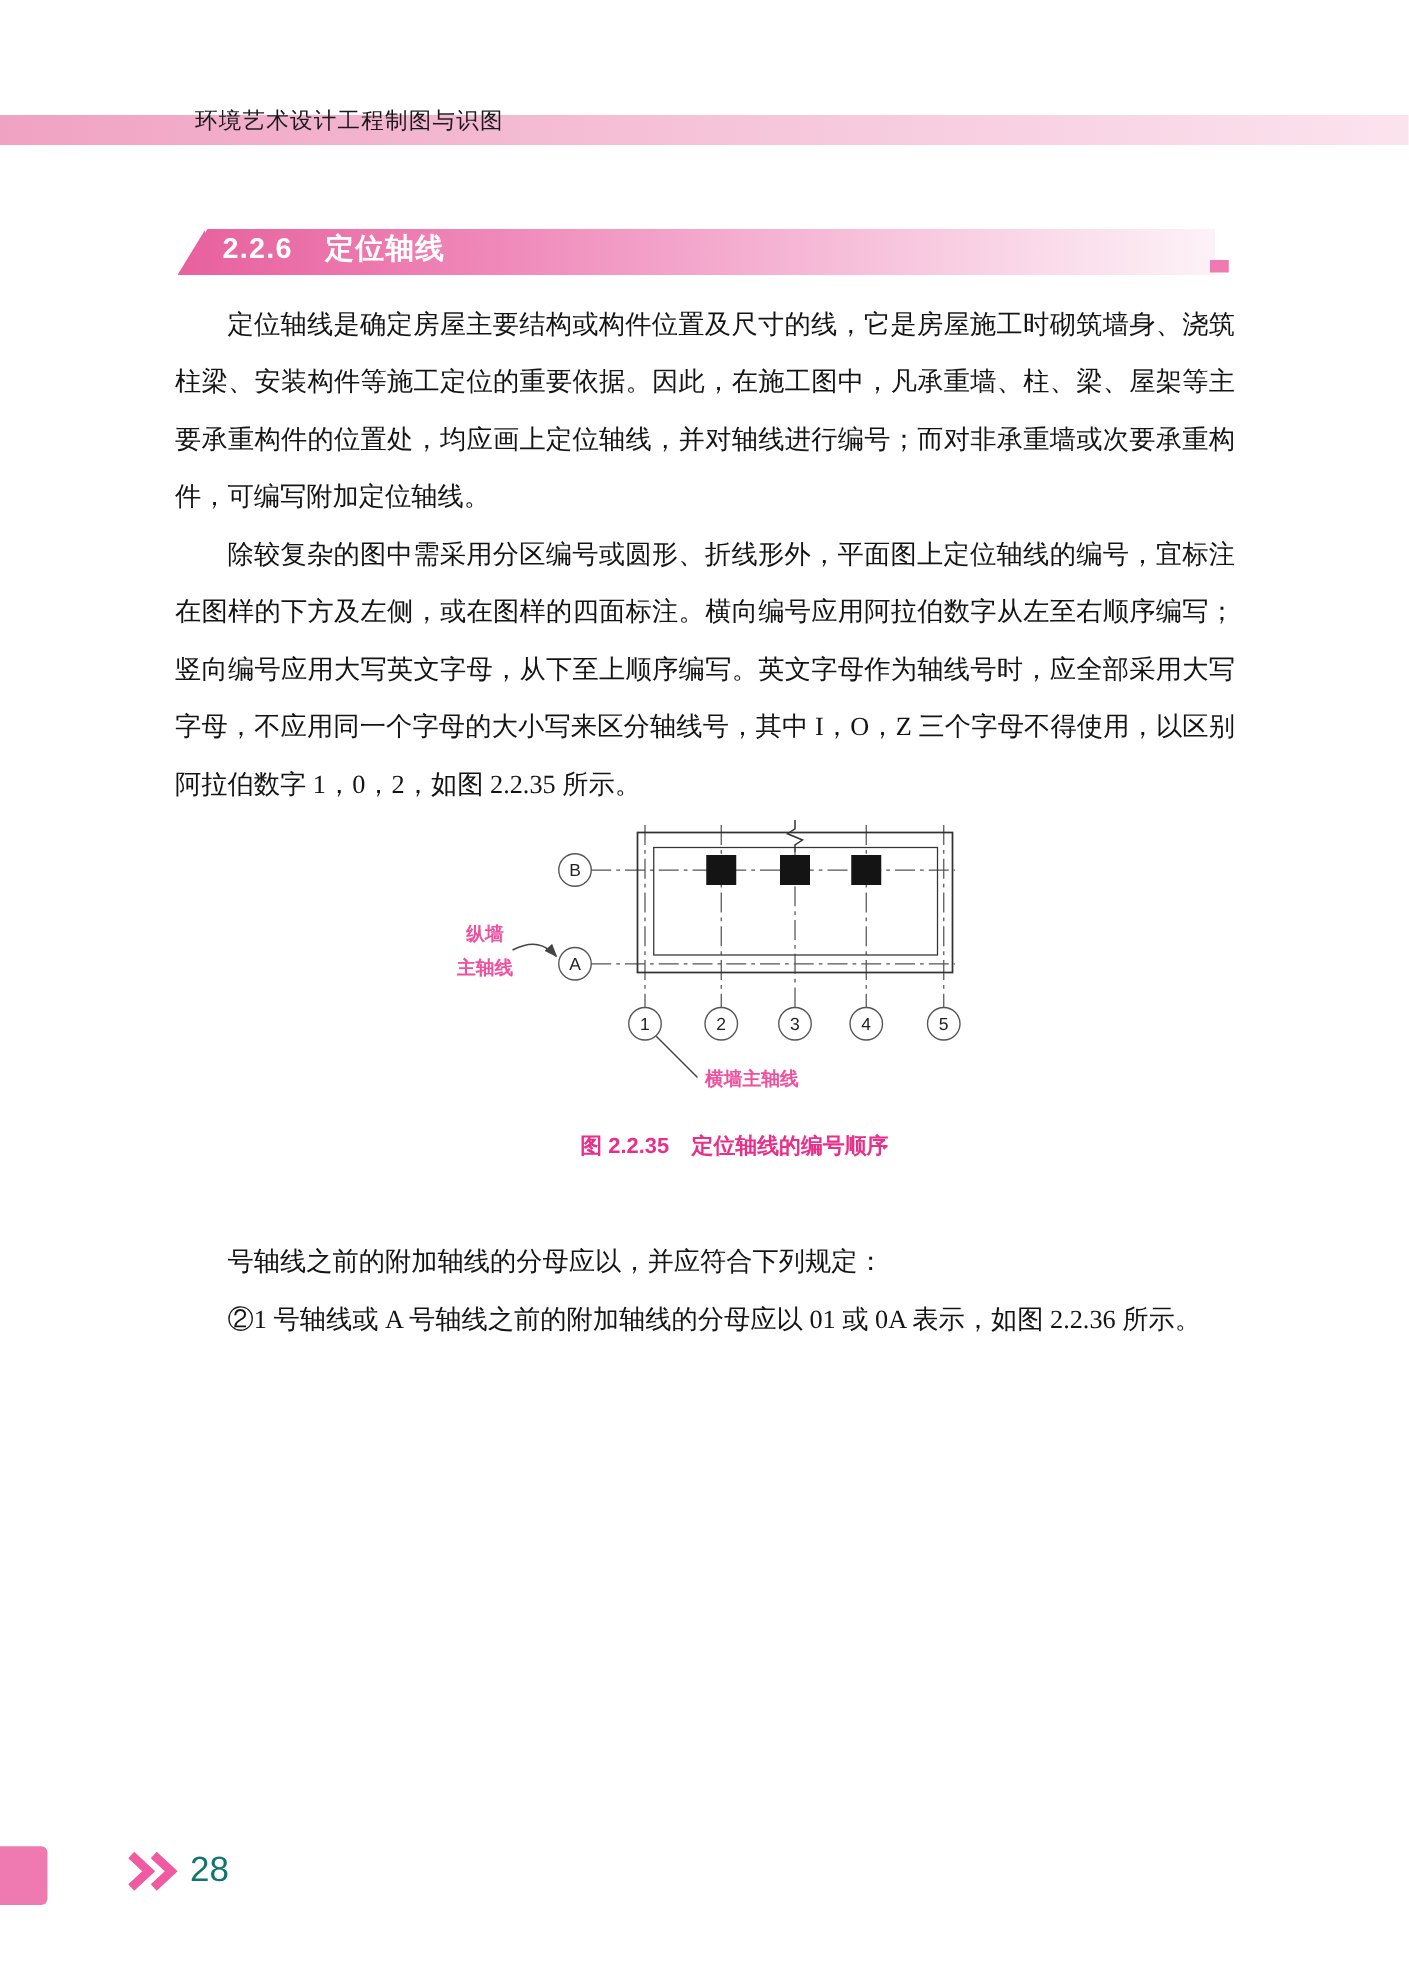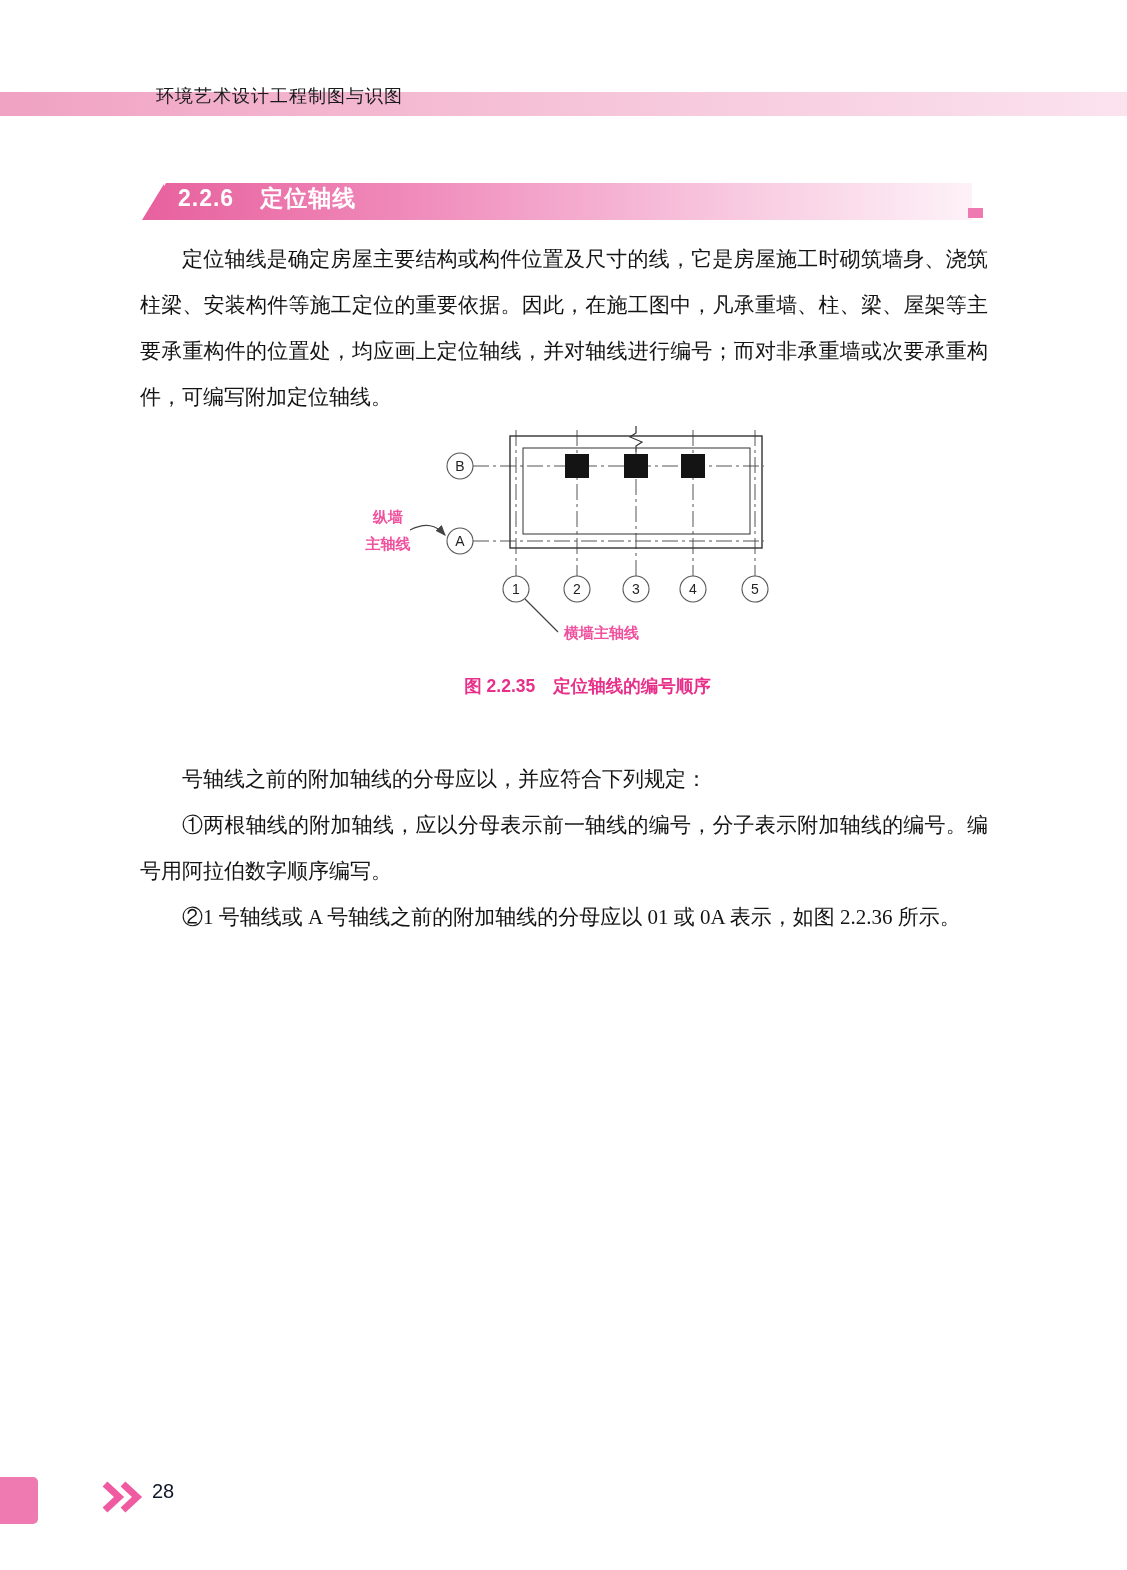--- a/index.html
+++ b/index.html
@@ -60,39 +60,40 @@
   .p-after-fig { margin-top:58px; }
 
   
   .footer-bar {
     position:absolute; left:0; top:1477px; width:38px; height:47px;
     background:#ef7ab1; border-radius:0 5px 5px 0;
   }
   .footer-chevrons { position:absolute; left:100px; top:1481px; }
   .page-number {
     position:absolute; left:152px; top:1480px;
-    font-family:"Liberation Sans",sans-serif; font-size:20px; color:#0f172a;
+    font-family:"Liberation Sans",sans-serif; font-size:28px; color:#0f766e;
   }
 </style>
 </head>
 <body>
 
 <div class="top-band"></div>
 <div class="book-title">环境艺术设计工程制图与识图</div>
 
 <div class="banner-tri"></div>
 <div class="section-banner">
   <span class="banner-title">
     <span class="banner-num">2.2.6</span><span>定位轴线</span>
   </span>
 </div>
 <div class="banner-endcap"></div>
 
 <div class="content">
   <p>定位轴线是确定房屋主要结构或构件位置及尺寸的线，它是房屋施工时砌筑墙身、浇筑柱梁、安装构件等施工定位的重要依据。因此，在施工图中，凡承重墙、柱、梁、屋架等主要承重构件的位置处，均应画上定位轴线，并对轴线进行编号；而对非承重墙或次要承重构件，可编写附加定位轴线。</p>
+  <p>除较复杂的图中需采用分区编号或圆形、折线形外，平面图上定位轴线的编号，宜标注在图样的下方及左侧，或在图样的四面标注。横向编号应用阿拉伯数字从左至右顺序编写；竖向编号应用大写英文字母，从下至上顺序编写。英文字母作为轴线号时，应全部采用大写字母，不应用同一个字母的大小写来区分轴线号，其中 I，O，Z 三个字母不得使用，以区别阿拉伯数字 1，0，2，如图 2.2.35 所示。</p>
 
   <div class="figure-area">
     <svg width="420" height="232" viewBox="0 0 420 232">
       <defs>
         <marker id="ah" markerWidth="9" markerHeight="8" refX="8" refY="3.5" orient="auto">
           <path d="M0,0 L9,3.5 L0,7 Z" fill="#444"></path>
         </marker>
       </defs>
 
       <g stroke="#555" stroke-width="1" fill="none" stroke-dasharray="16 4 3 4">
@@ -147,21 +148,20 @@
       <line x1="165" y1="173" x2="198" y2="206" stroke="#444" stroke-width="1.2"></line>
       <text x="204" y="212" font-family="Liberation Sans, sans-serif" font-size="15" font-weight="700" fill="#f0519e">横墙主轴线</text>
     </svg>
   </div>
 
   <div class="fig-caption">
     <span class="cap-label">图 2.2.35</span><span>定位轴线的编号顺序</span>
   </div>
 
   <p class="p-after-fig">号轴线之前的附加轴线的分母应以，并应符合下列规定：</p>
-  <p>①两根轴线的附加轴线，应以分母表示前一轴线的编号，分子表示附加轴线的编号。编号用阿拉伯数字顺序编写。</p>
   <p>②1 号轴线或 A 号轴线之前的附加轴线的分母应以 01 或 0A 表示，如图 2.2.36 所示。</p>
 </div>
 
 <div class="footer-bar"></div>
 <svg class="footer-chevrons" width="46" height="32" viewBox="0 0 46 32">
   <polyline points="5,3 19,16 5,29" stroke="#ef5aa0" stroke-width="7" fill="none"></polyline>
   <polyline points="23,3 37,16 23,29" stroke="#ef5aa0" stroke-width="7" fill="none"></polyline>
 </svg>
 <div class="page-number">28</div>
 

